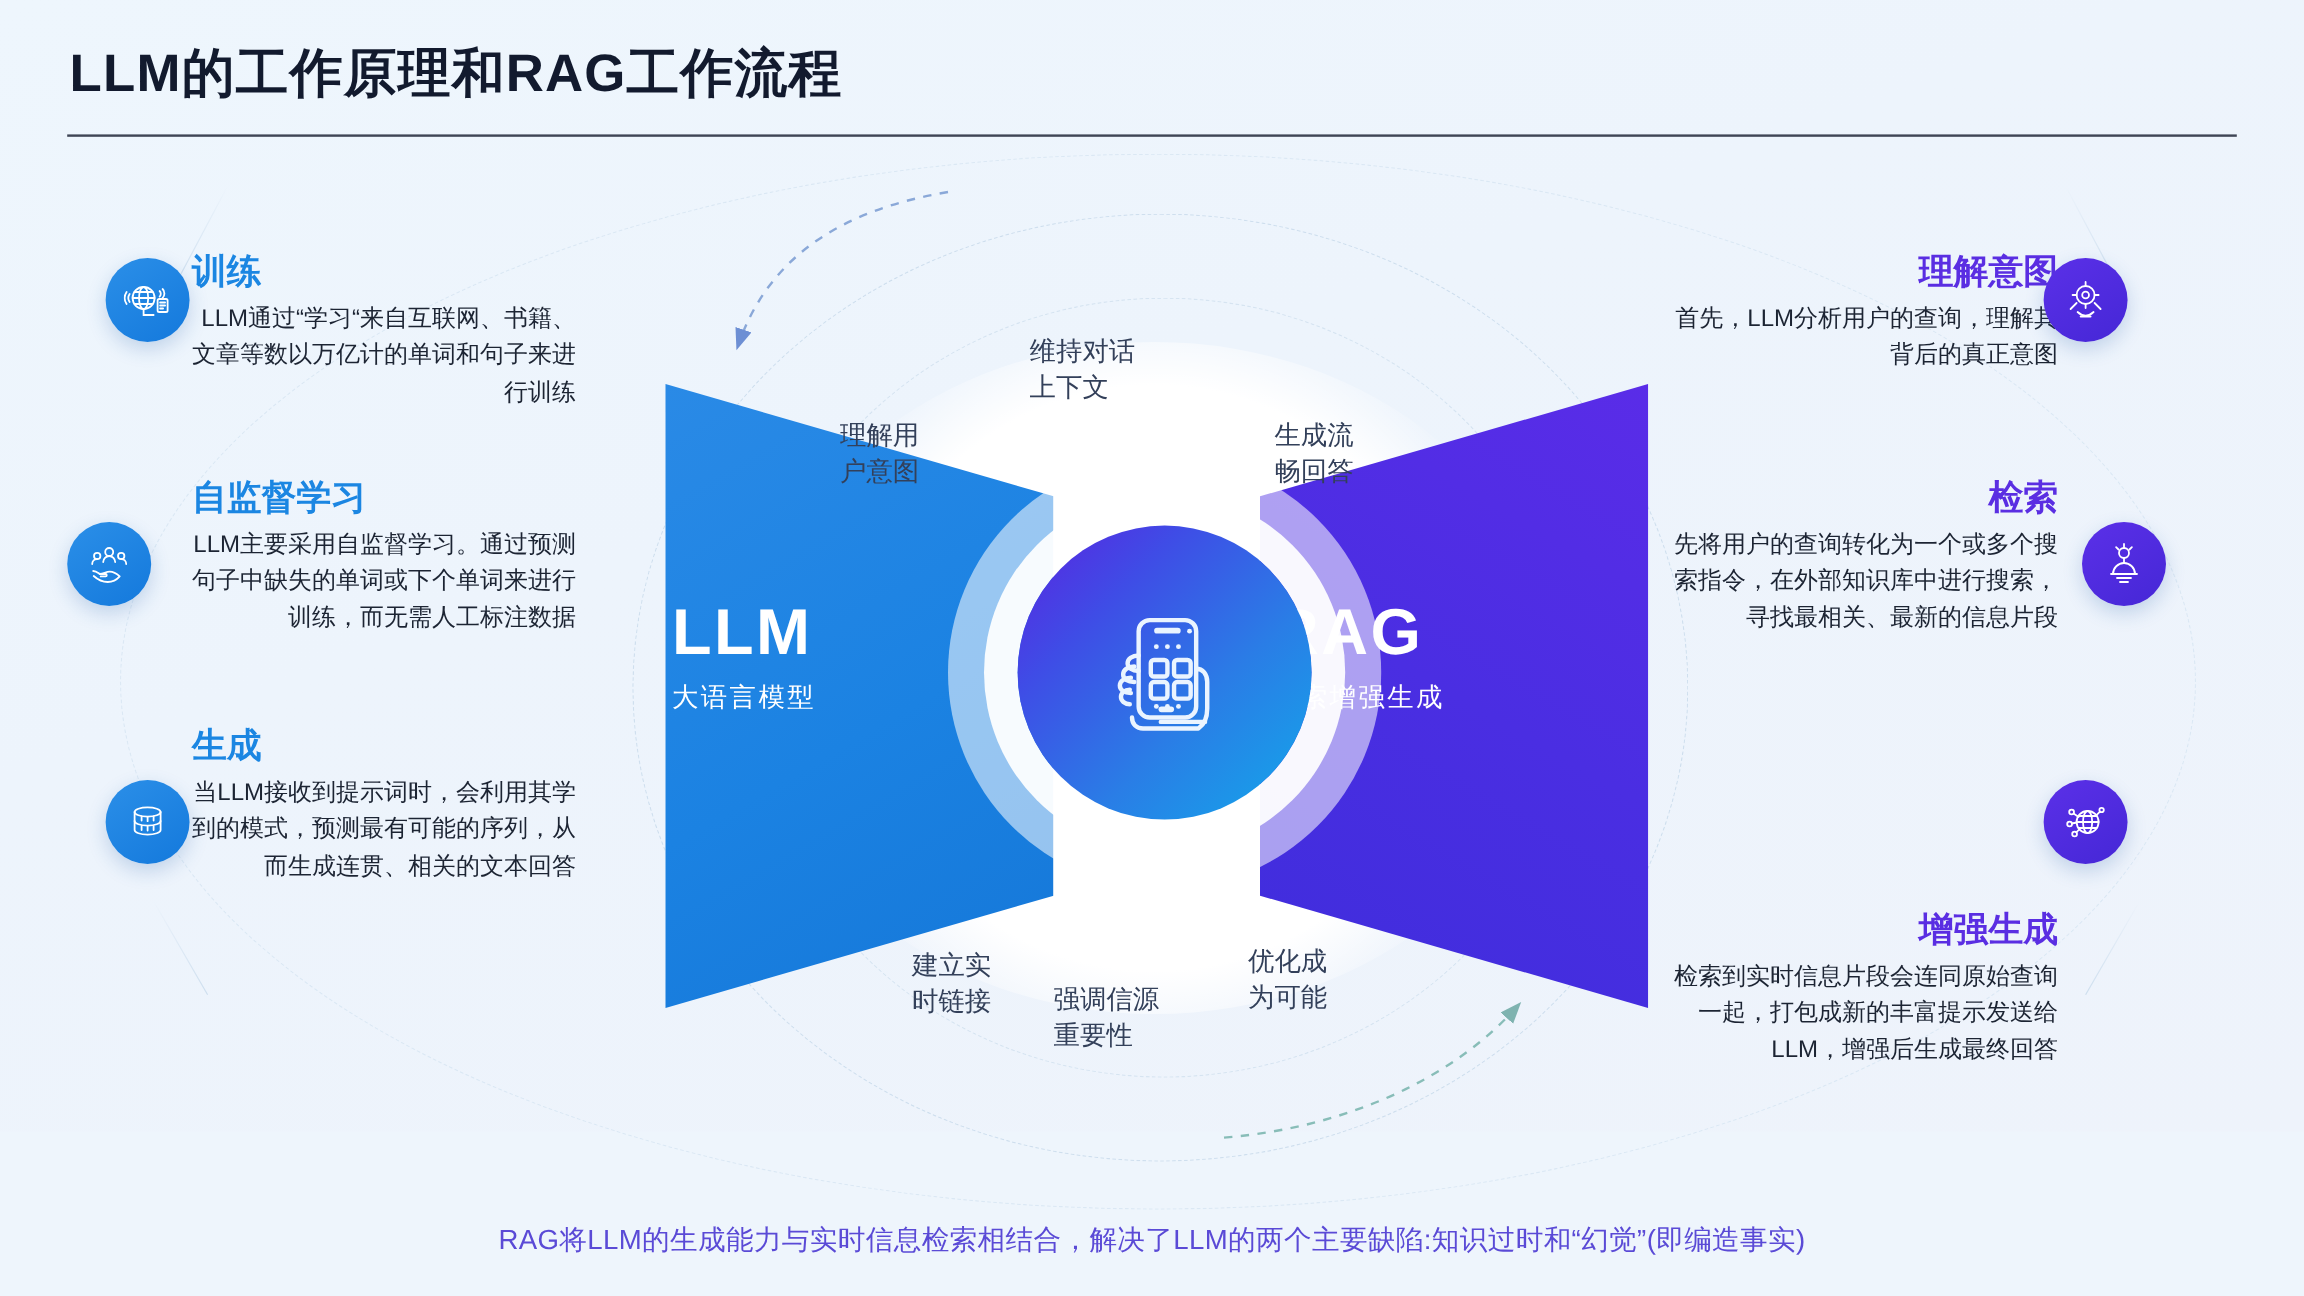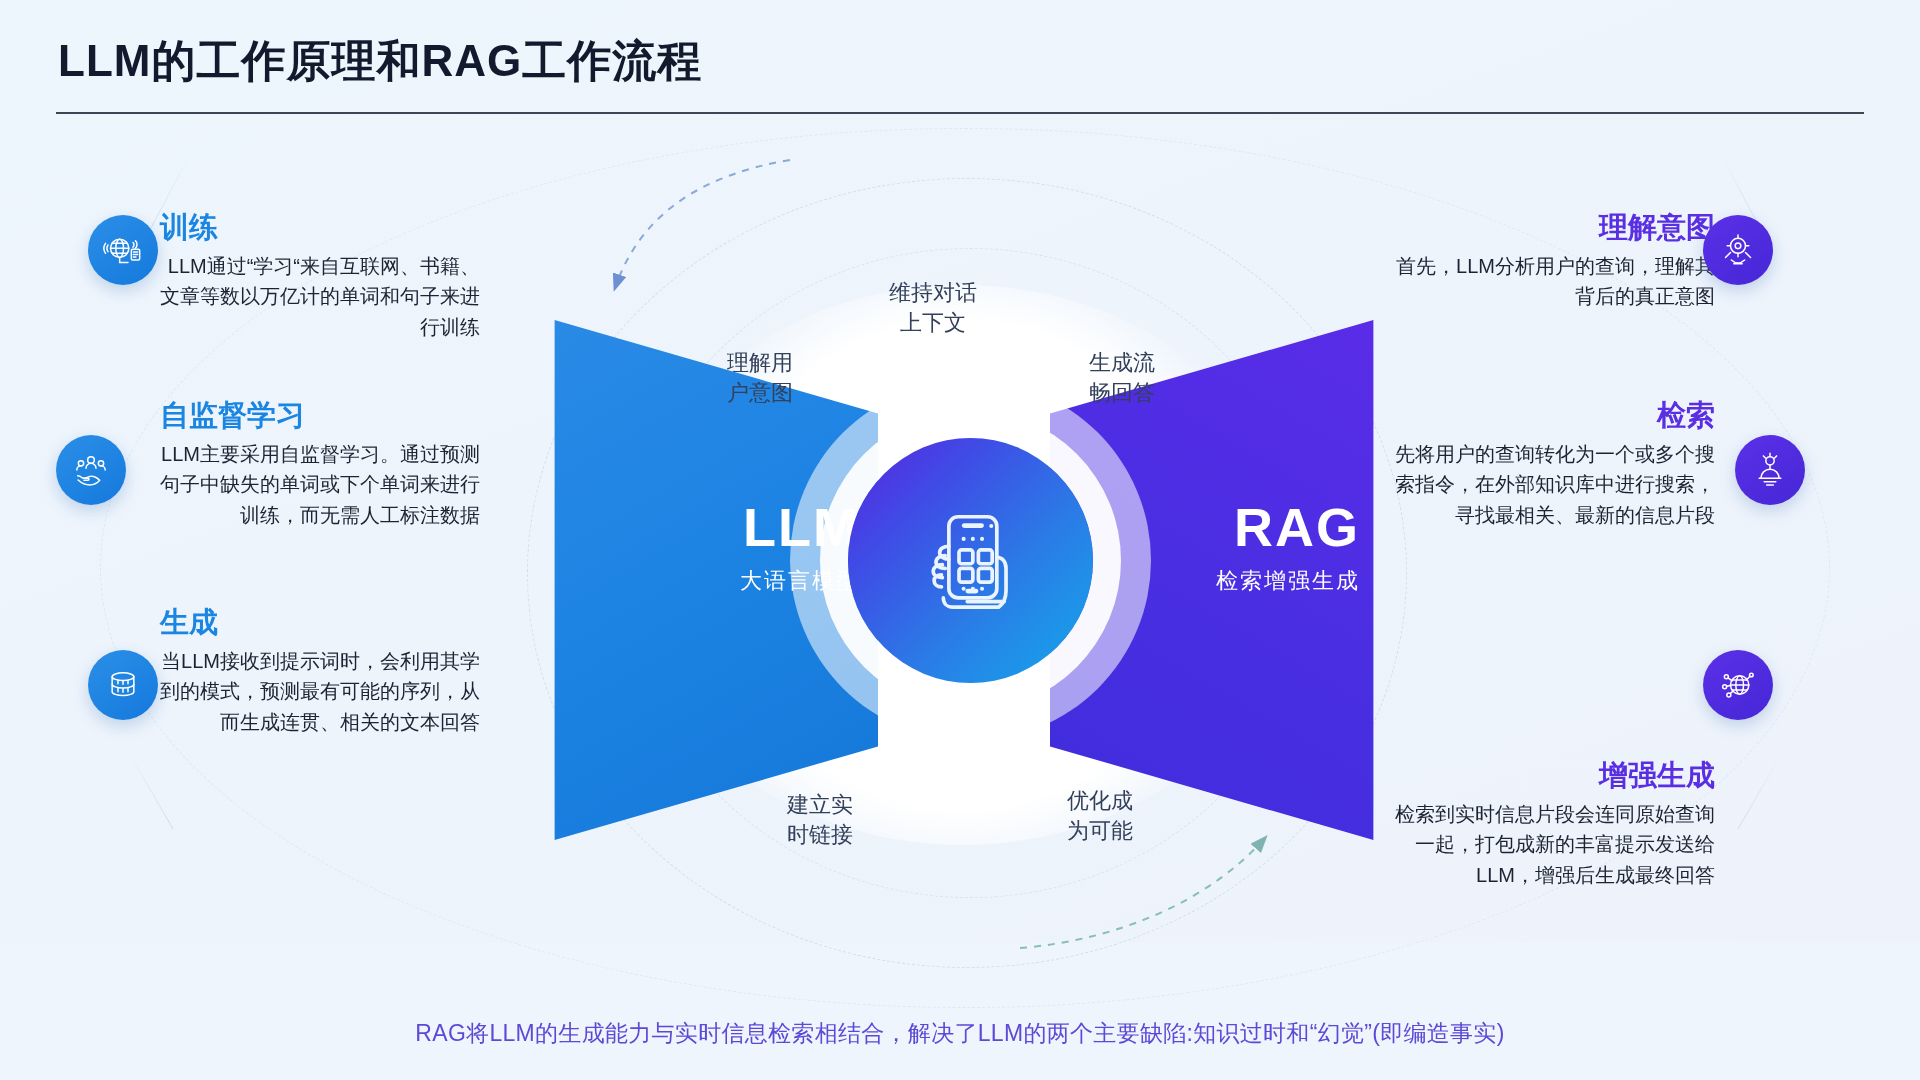--- a/index.html
+++ b/index.html
@@ -48,21 +48,21 @@
     left: 548px; width: 330px; height: 520px;
     background: linear-gradient(150deg,#2a8ae6 0%, #1b82e2 55%, #1577d8 100%);
     clip-path: polygon(2% 0%, 100% 18%, 100% 82%, 2% 100%);
   }
   #wedge-rag {
     left: 1050px; width: 330px; height: 520px;
     background: linear-gradient(210deg,#5a2ce8 0%, #4a2ee2 50%, #3f2ddc 100%);
     clip-path: polygon(0% 18%, 98% 0%, 98% 100%, 0% 82%);
   }
   .wedge-label {
-    position: absolute; top: 498px; width: 300px; text-align: right;
+    position: absolute; top: 498px; width: 300px; text-align: left;
     color: #fff; pointer-events: none;
   }
   #label-llm { left: 560px; }
   #label-rag { left: 1060px; }
   .wedge-label .big { font-size: 54px; font-weight: 700; letter-spacing: 2px; line-height: 1.08; }
   .wedge-label .sub { font-size: 22px; font-weight: 400; margin-top: 10px; letter-spacing: 2px; }
 
   
   #center-circle {
     position: absolute; left: 848px; top: 438px;
@@ -115,21 +115,21 @@
     background: linear-gradient(to bottom, rgba(200,218,236,0), #cddeee);
     pointer-events: none;
   }
   #stem-train  { left: 168px;  top: 150px; transform: rotate(28deg); }
   #stem-intent { left: 1742px; top: 150px; transform: rotate(-28deg); }
   #stem-gen    { left: 150px;  top: 745px; transform: rotate(-30deg); }
   #stem-aug    { left: 1760px; top: 745px; transform: rotate(30deg); }
 
   
   .mlabel {
-    position: absolute; text-align: center; color: #33405a;
+    position: absolute; color: #33405a;
     font-size: 22px; line-height: 1.35; white-space: pre-line; pointer-events: none;
   }
   #ml-intent   { left: 700px;  top: 348px; width: 120px; }
   #ml-context  { left: 858px;  top: 278px; width: 150px; }
   #ml-fluent   { left: 1062px; top: 348px; width: 120px; }
   #ml-link     { left: 760px;  top: 790px; width: 120px; }
   #ml-source   { left: 878px;  top: 818px; width: 150px; }
   #ml-optimize { left: 1040px; top: 786px; width: 120px; }
 
   
@@ -210,20 +210,22 @@
   </div>
 
   <div class="mlabel" id="ml-intent">理解用
 户意图</div>
   <div class="mlabel" id="ml-context">维持对话
 上下文</div>
   <div class="mlabel" id="ml-fluent">生成流
 畅回答</div>
   <div class="mlabel" id="ml-link">建立实
 时链接</div>
+  <div class="mlabel" id="ml-source">强调信源
+重要性</div>
   <div class="mlabel" id="ml-optimize">优化成
 为可能</div>
 
   <div class="panel left" id="panel-train">
     <h3>训练</h3>
     <p>LLM通过“学习“来自互联网、书籍、文章等数以万亿计的单词和句子来进行训练</p>
   </div>
   <div class="panel left" id="panel-ssl">
     <h3>自监督学习</h3>
     <p>LLM主要采用自监督学习。通过预测句子中缺失的单词或下个单词来进行训练，而无需人工标注数据</p>

